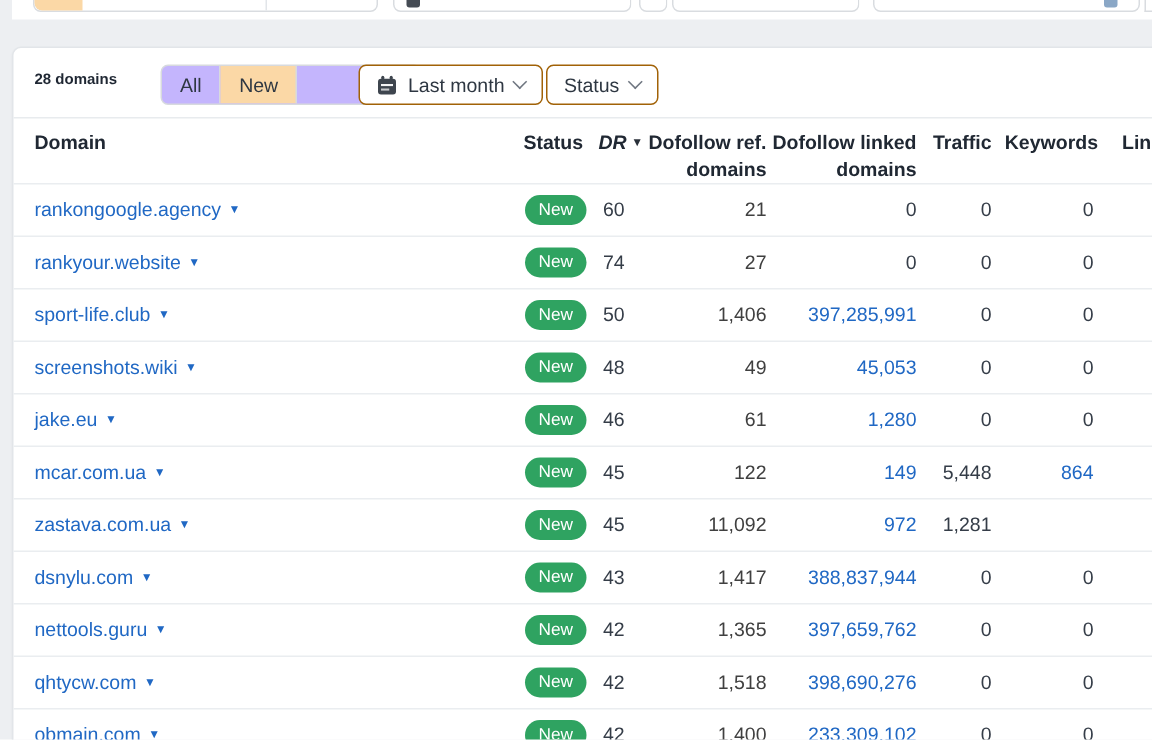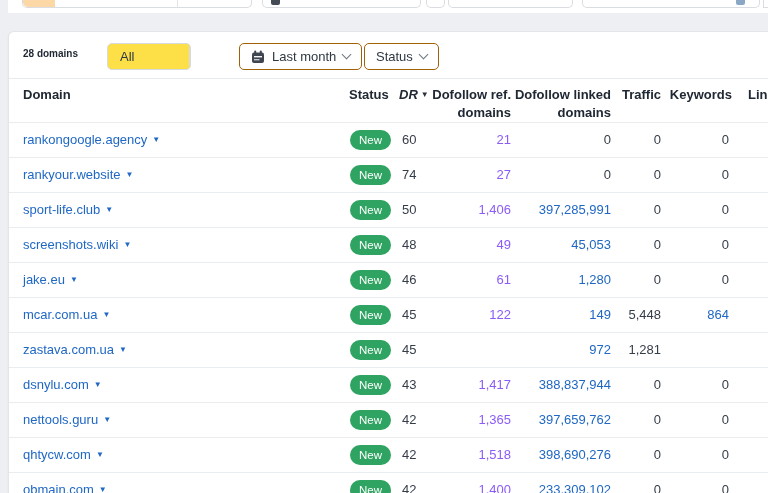--- a/index.html
+++ b/index.html
@@ -30,21 +30,21 @@
   .card {
     position:absolute; left:8px; top:31px; width:772px; height:470px;
     background:#fff; border:1px solid #e2e5e9; border-radius:6px;
     box-shadow:0 1px 2px rgba(27,31,36,.05);
   }
 
   
   .count { position:absolute; left:14px; top:16px; font-size:10px; font-weight:700; color:#1f2733; }
   .seg-group {
     position:absolute; left:98px; top:11px; height:27px; display:flex;
-    border:1px solid #d7dade; border-radius:5px; overflow:hidden; background:#fde047;flex-direction:column;
+    border:1px solid #d7dade; border-radius:5px; overflow:hidden; background:#c4b5fd;
   }
   .seg {
     padding:0 12px; line-height:25px; font-size:13px; color:#2e3742;
     border-right:1px solid #d7dade; cursor:pointer; white-space:nowrap;
   }
   .seg:last-child { border-right:none;margin-left:33px; }
   .seg.active { background:#fbd8a6; }
   .btn {
     position:absolute; top:11px; height:27px; display:flex; align-items:center;
     padding:0 11px; gap:7px; background:#fff; border:1px solid #a16207;
@@ -76,21 +76,21 @@
   .row { position:relative; height:35px; border-top:1px solid #eaedf0; }
   .cell { position:absolute; top:0; line-height:34px; font-size:13px; white-space:nowrap; }
   .c-domain { left:14px; color:#2068c4; cursor:pointer; }
   .dom-caret { font-size:8px; color:#2068c4; margin-left:5px; vertical-align:2px; }
   .c-status { left:341px; top:7px; line-height:normal; }
   .badge {
     display:inline-block; background:#2fa361; color:#fff; font-size:11.5px;
     line-height:20px; padding:0 9px; border-radius:10px;
   }
   .c-dr      { left:393px; color:#353d48; }
-  .c-ref     { left:430px; width:72px; text-align:right; color:#8b5cf6; cursor:pointer; }
+  .c-ref     { left:430px; width:72px; text-align:right; color:#404040; cursor:pointer; }
   .c-linked  { left:504px; width:98px; text-align:right; }
   .c-traffic { left:608px; width:44px; text-align:right; color:#353d48; }
   .c-kw      { left:664px; width:56px; text-align:right; }
   .maybe-link { color:#2068c4; cursor:pointer; }
   .maybe-link.plain { color:#353d48; cursor:default; }
 
   .cal-icon { display:block; flex:0 0 auto; }
 </style>
 </head>
 <body>
@@ -216,20 +216,21 @@
       <span class="cell c-ref">122</span>
       <span class="cell c-linked maybe-link">149</span>
       <span class="cell c-traffic">5,448</span>
       <span class="cell c-kw maybe-link">864</span>
     </div>
 
     <div class="row">
       <span class="cell c-domain"><span>zastava.com.ua</span><span class="dom-caret">▼</span></span>
       <span class="cell c-status"><span class="badge">New</span></span>
       <span class="cell c-dr">45</span>
+      <span class="cell c-ref">11,092</span>
       <span class="cell c-linked maybe-link">972</span>
       <span class="cell c-traffic">1,281</span>
     </div>
 
     <div class="row">
       <span class="cell c-domain"><span>dsnylu.com</span><span class="dom-caret">▼</span></span>
       <span class="cell c-status"><span class="badge">New</span></span>
       <span class="cell c-dr">43</span>
       <span class="cell c-ref">1,417</span>
       <span class="cell c-linked maybe-link">388,837,944</span>

